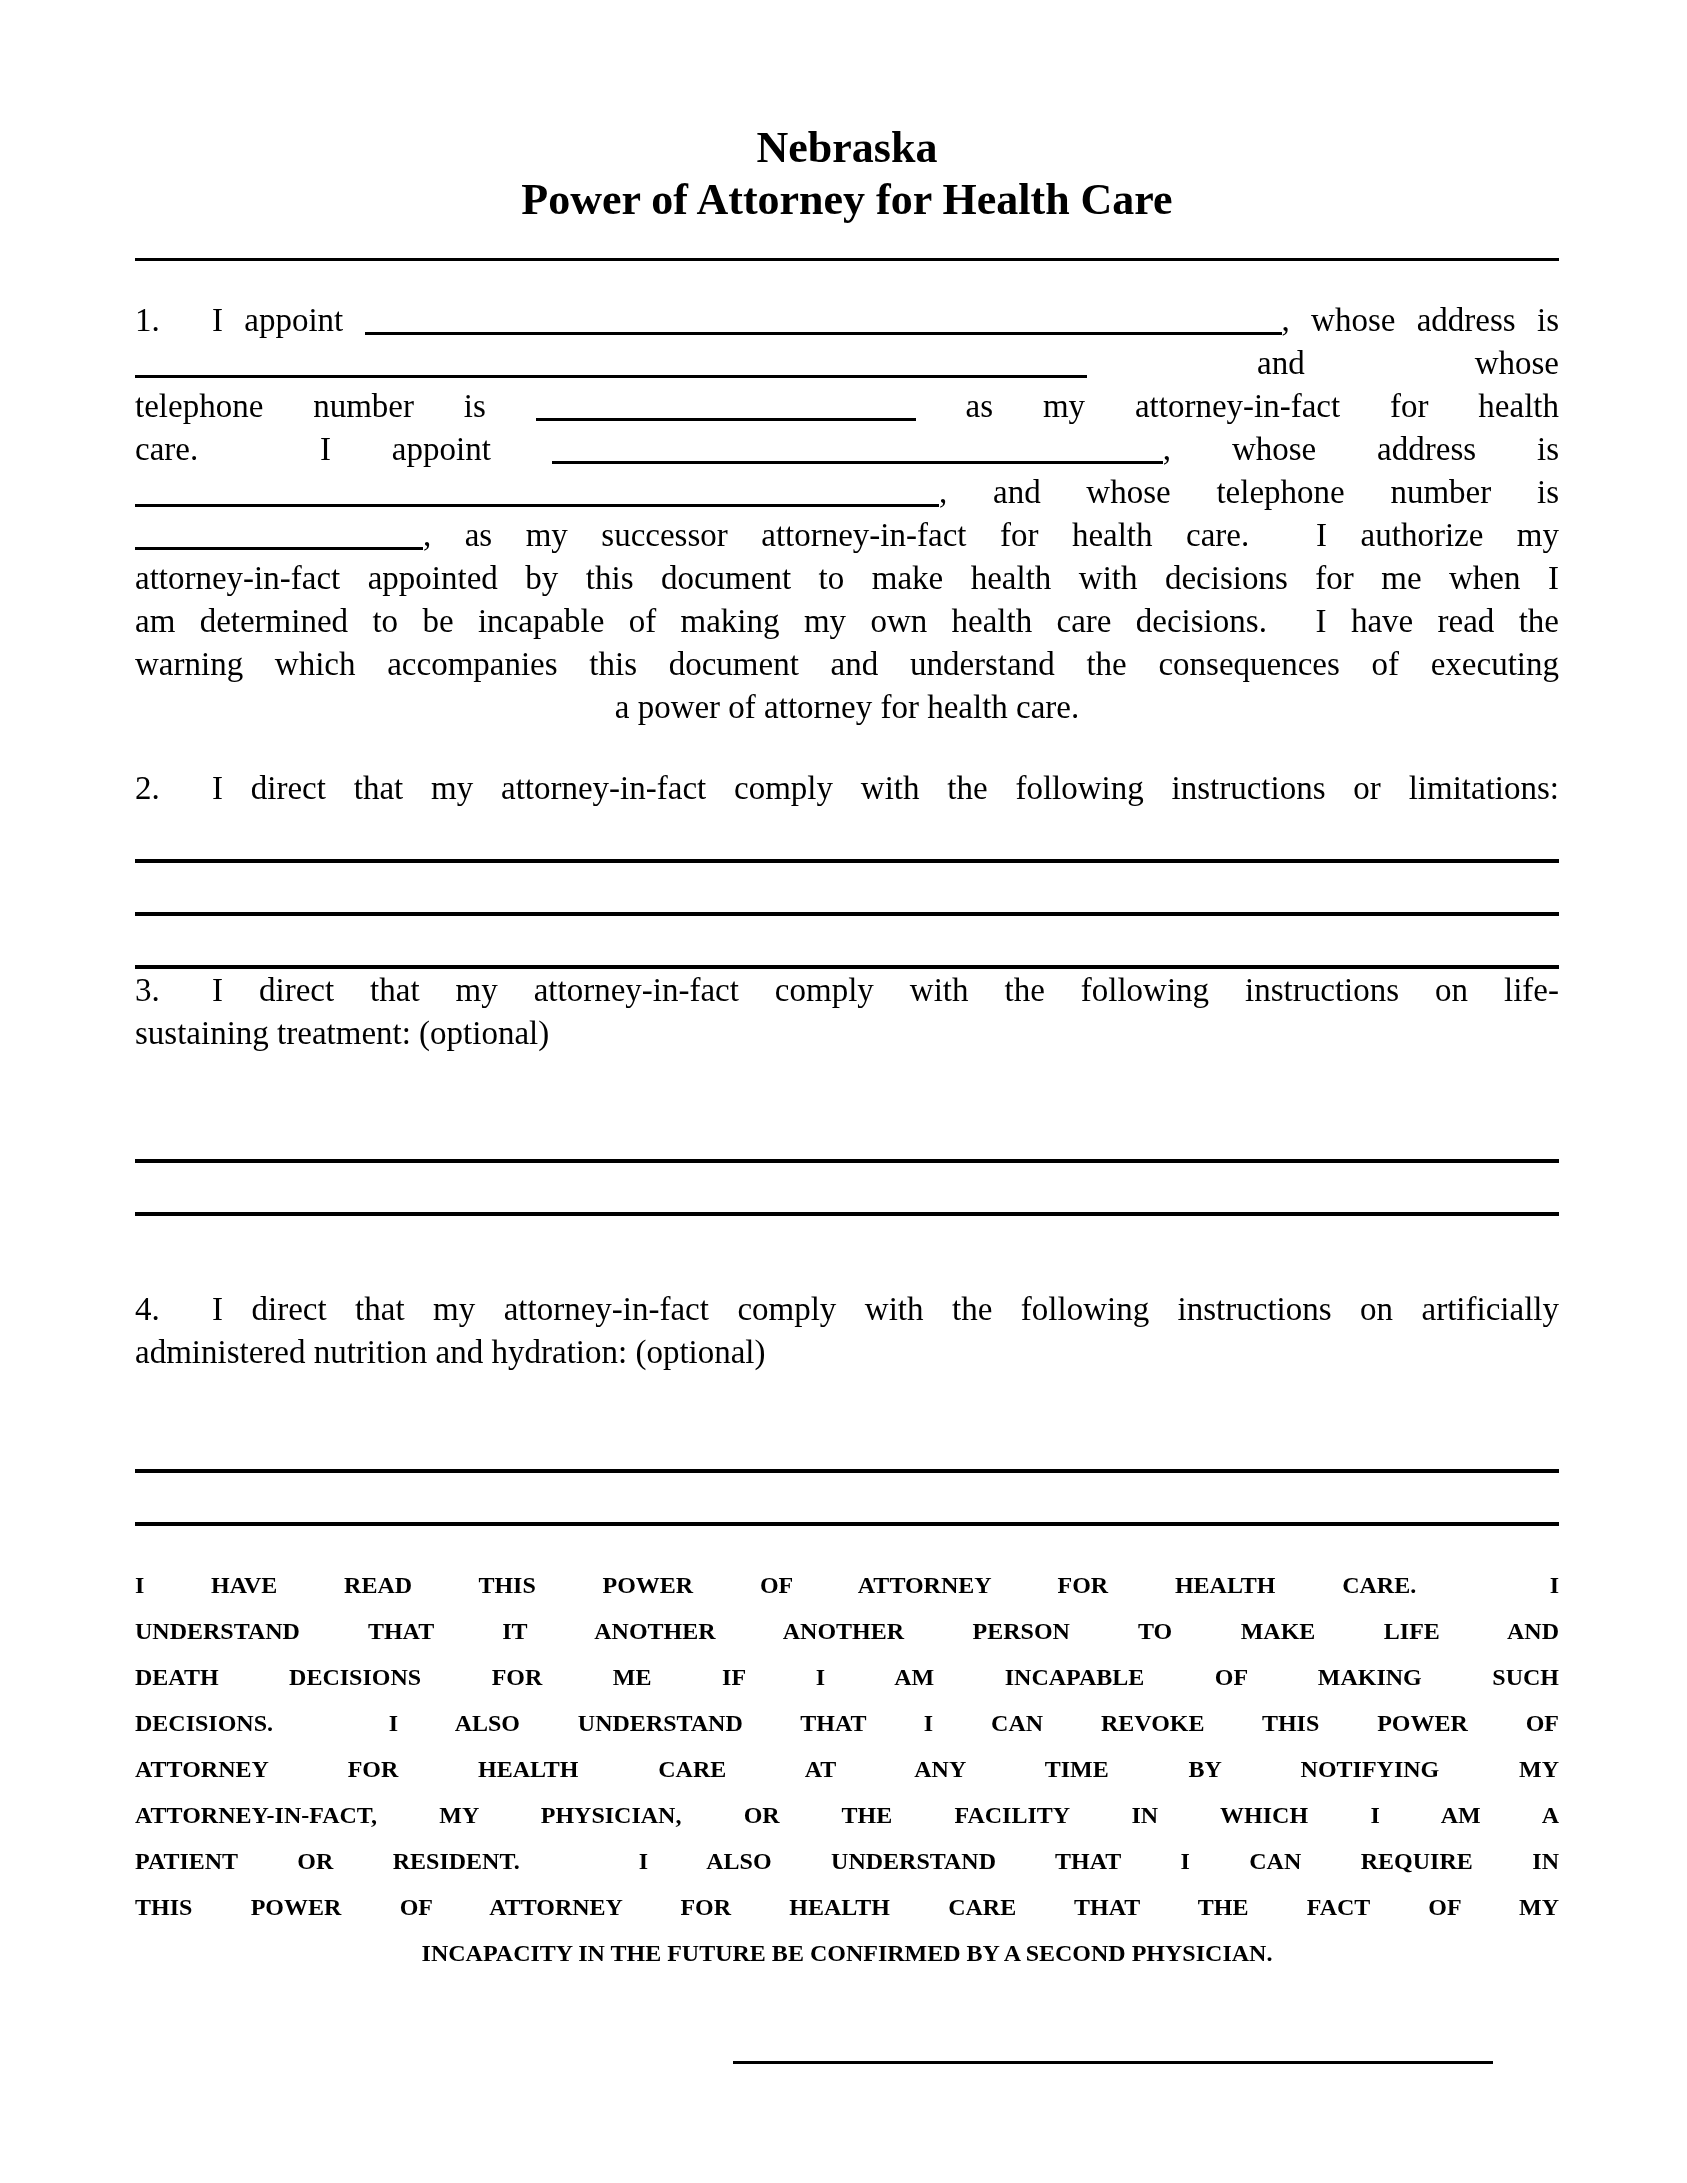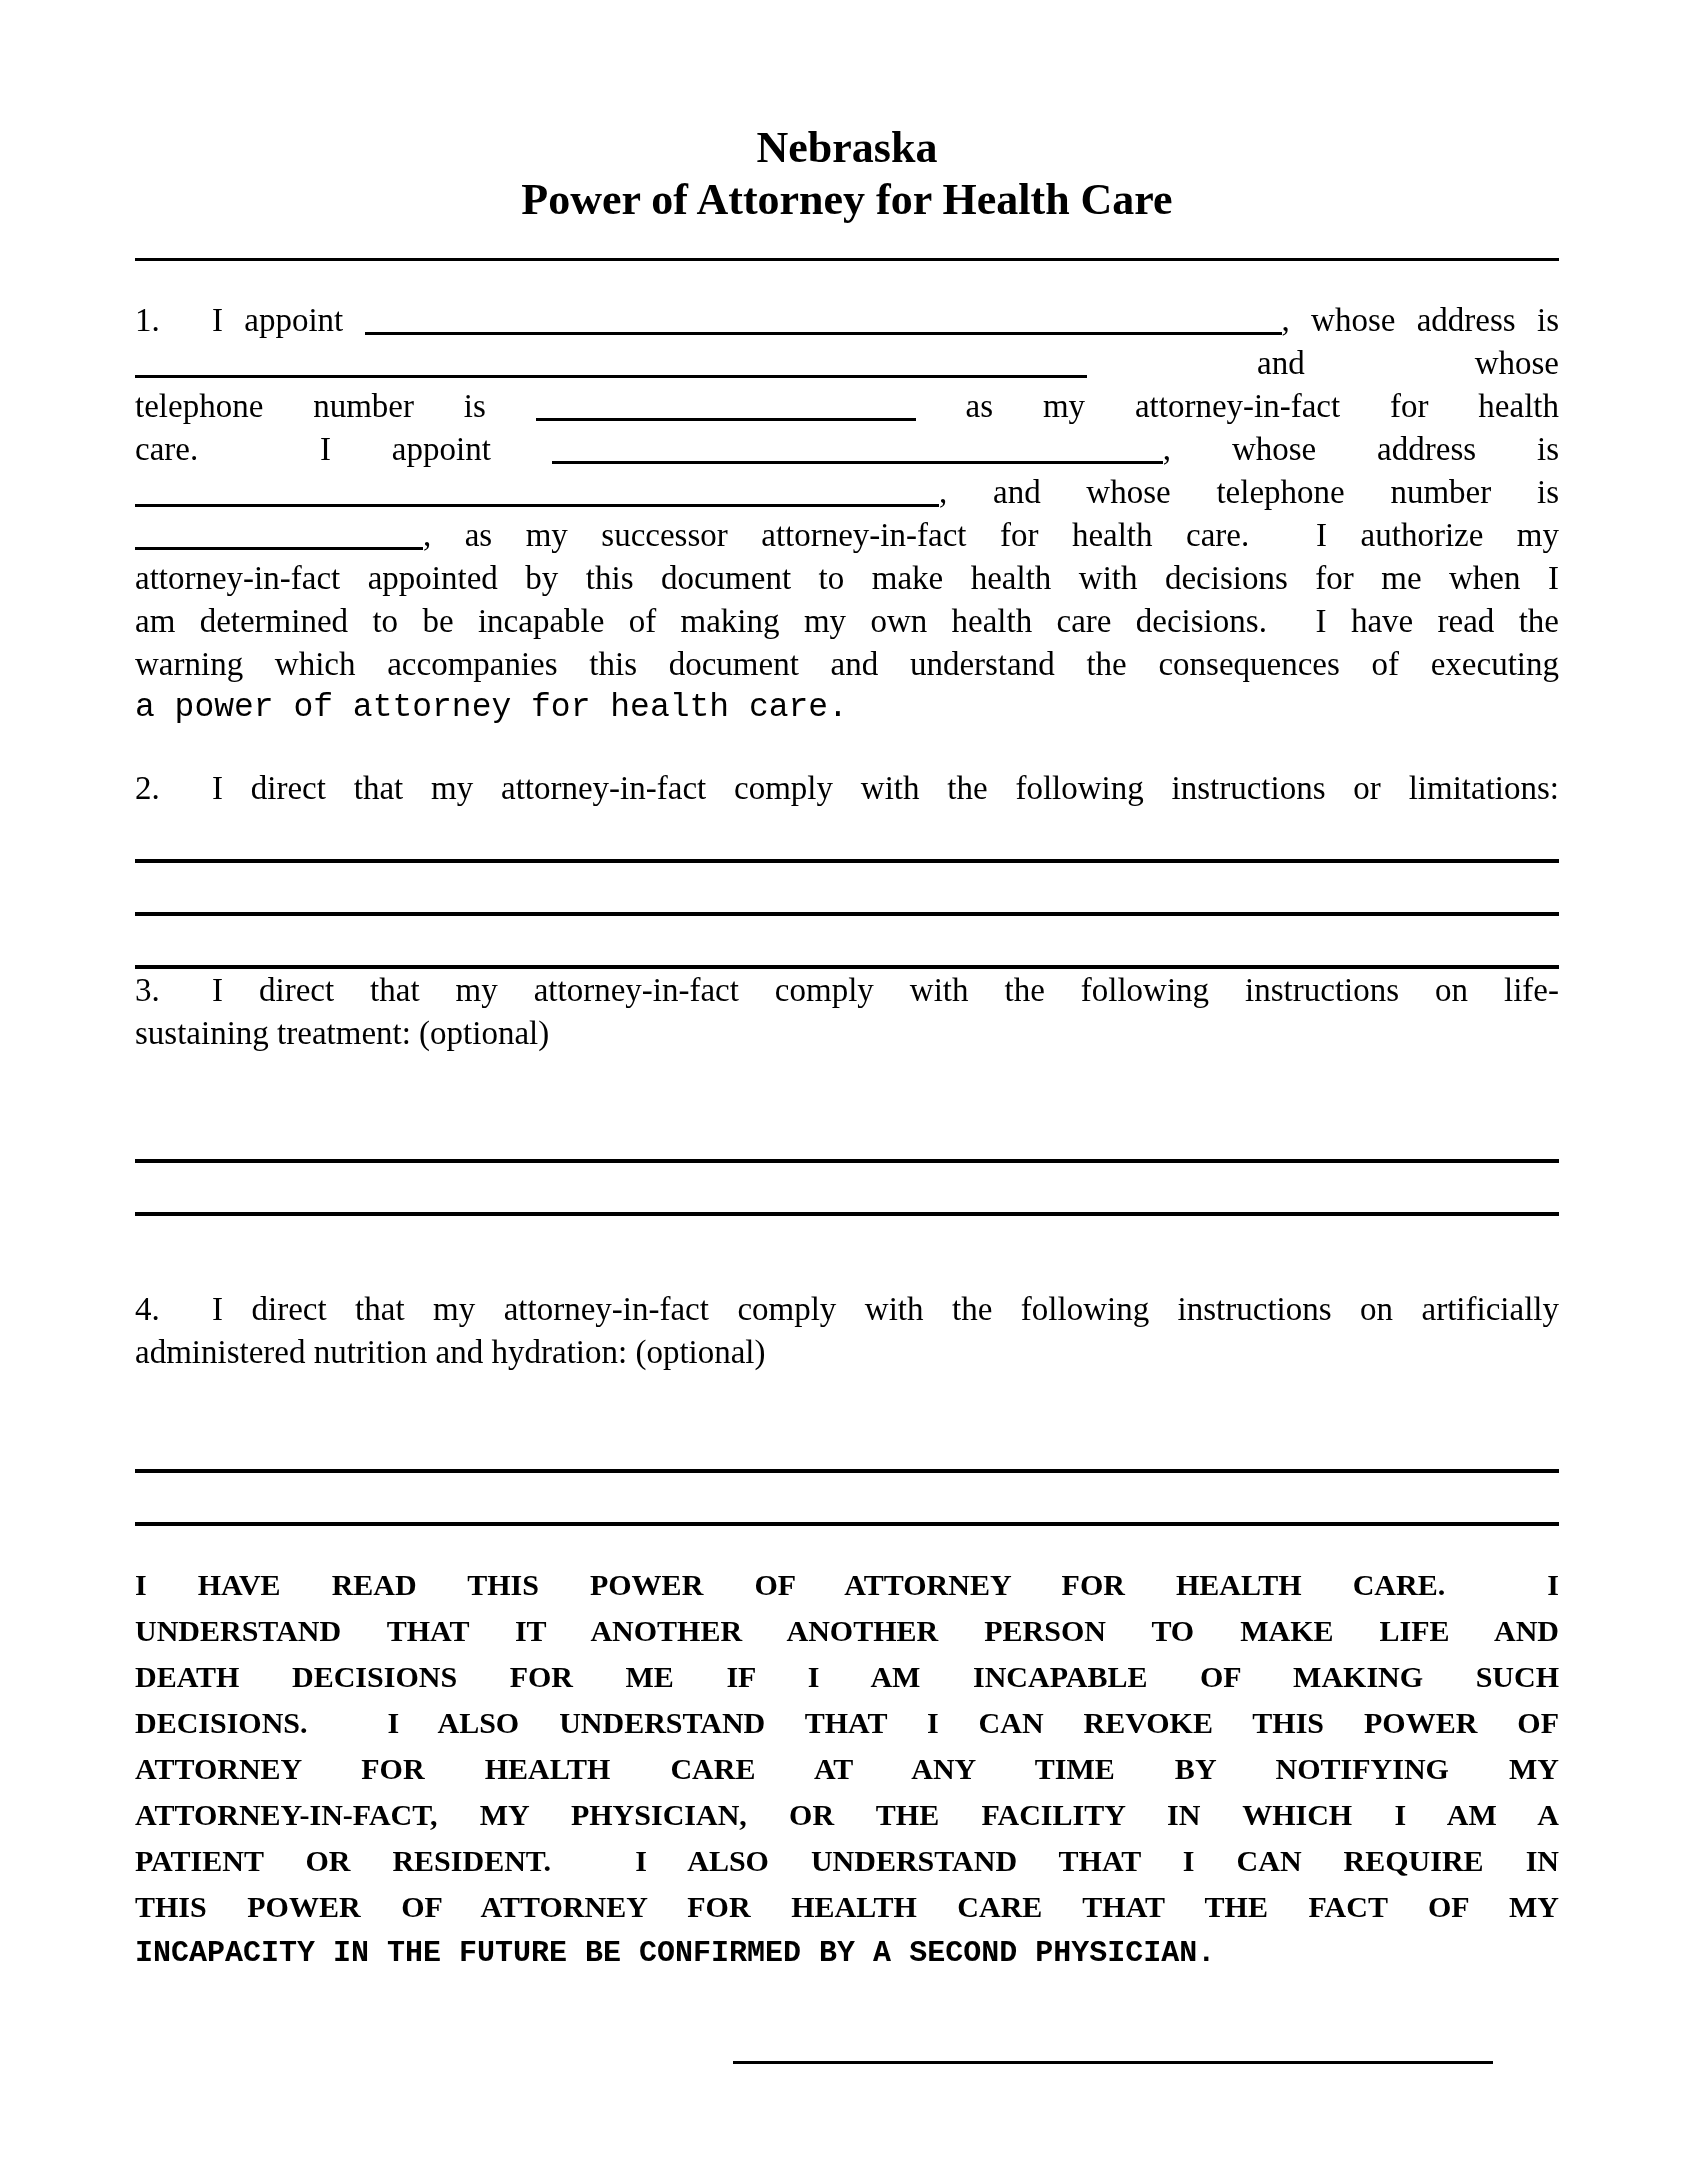--- a/index.html
+++ b/index.html
@@ -8,26 +8,26 @@
     background: #ffffff; color: #000000;
     font-family: "Liberation Serif", "DejaVu Serif", serif;
     box-sizing: border-box;
     padding: 122px 128px 0 135px;
     position: relative; overflow: hidden;
   }
   .title { text-align: center; font-weight: bold; font-size: 44px; line-height: 52px; }
   .title-rule { border-bottom: 3.5px solid #000; margin-top: 32px; }
 
   .section { font-size: 33px; line-height: 43px; }
-  .section.bold-para { font-weight: bold; font-size: 30px; line-height: 46px; }
+  .section.bold-para { font-weight: bold; font-size: 24px; line-height: 46px; }
 
   .line { min-height: 43px; }
   .bold-para .line { min-height: 46px; }
   .jline { text-align: justify; text-align-last: justify; text-justify: inter-word; }
-  .leftline { text-align: left; font-family: Liberation Mono, monospace; }
+  .leftline { text-align: center; }
   .flexline { display: flex; flex-direction: column; }
   .flexline .txt { white-space: pre; }
 
   .num { display: inline-block; width: 77px; }
 
   .blank { display: inline-block; border-bottom: 3.5px solid #000; }
   .jline .blank, .leftline .blank { height: 26px; position: relative; top: 4.4px; }
   .blank.fill { flex: 1 1 auto; align-self: flex-end; height: 0; margin-bottom: 5.2px; }
 
   .rule { border-bottom: 4.4px solid #000; height: 49px; }

